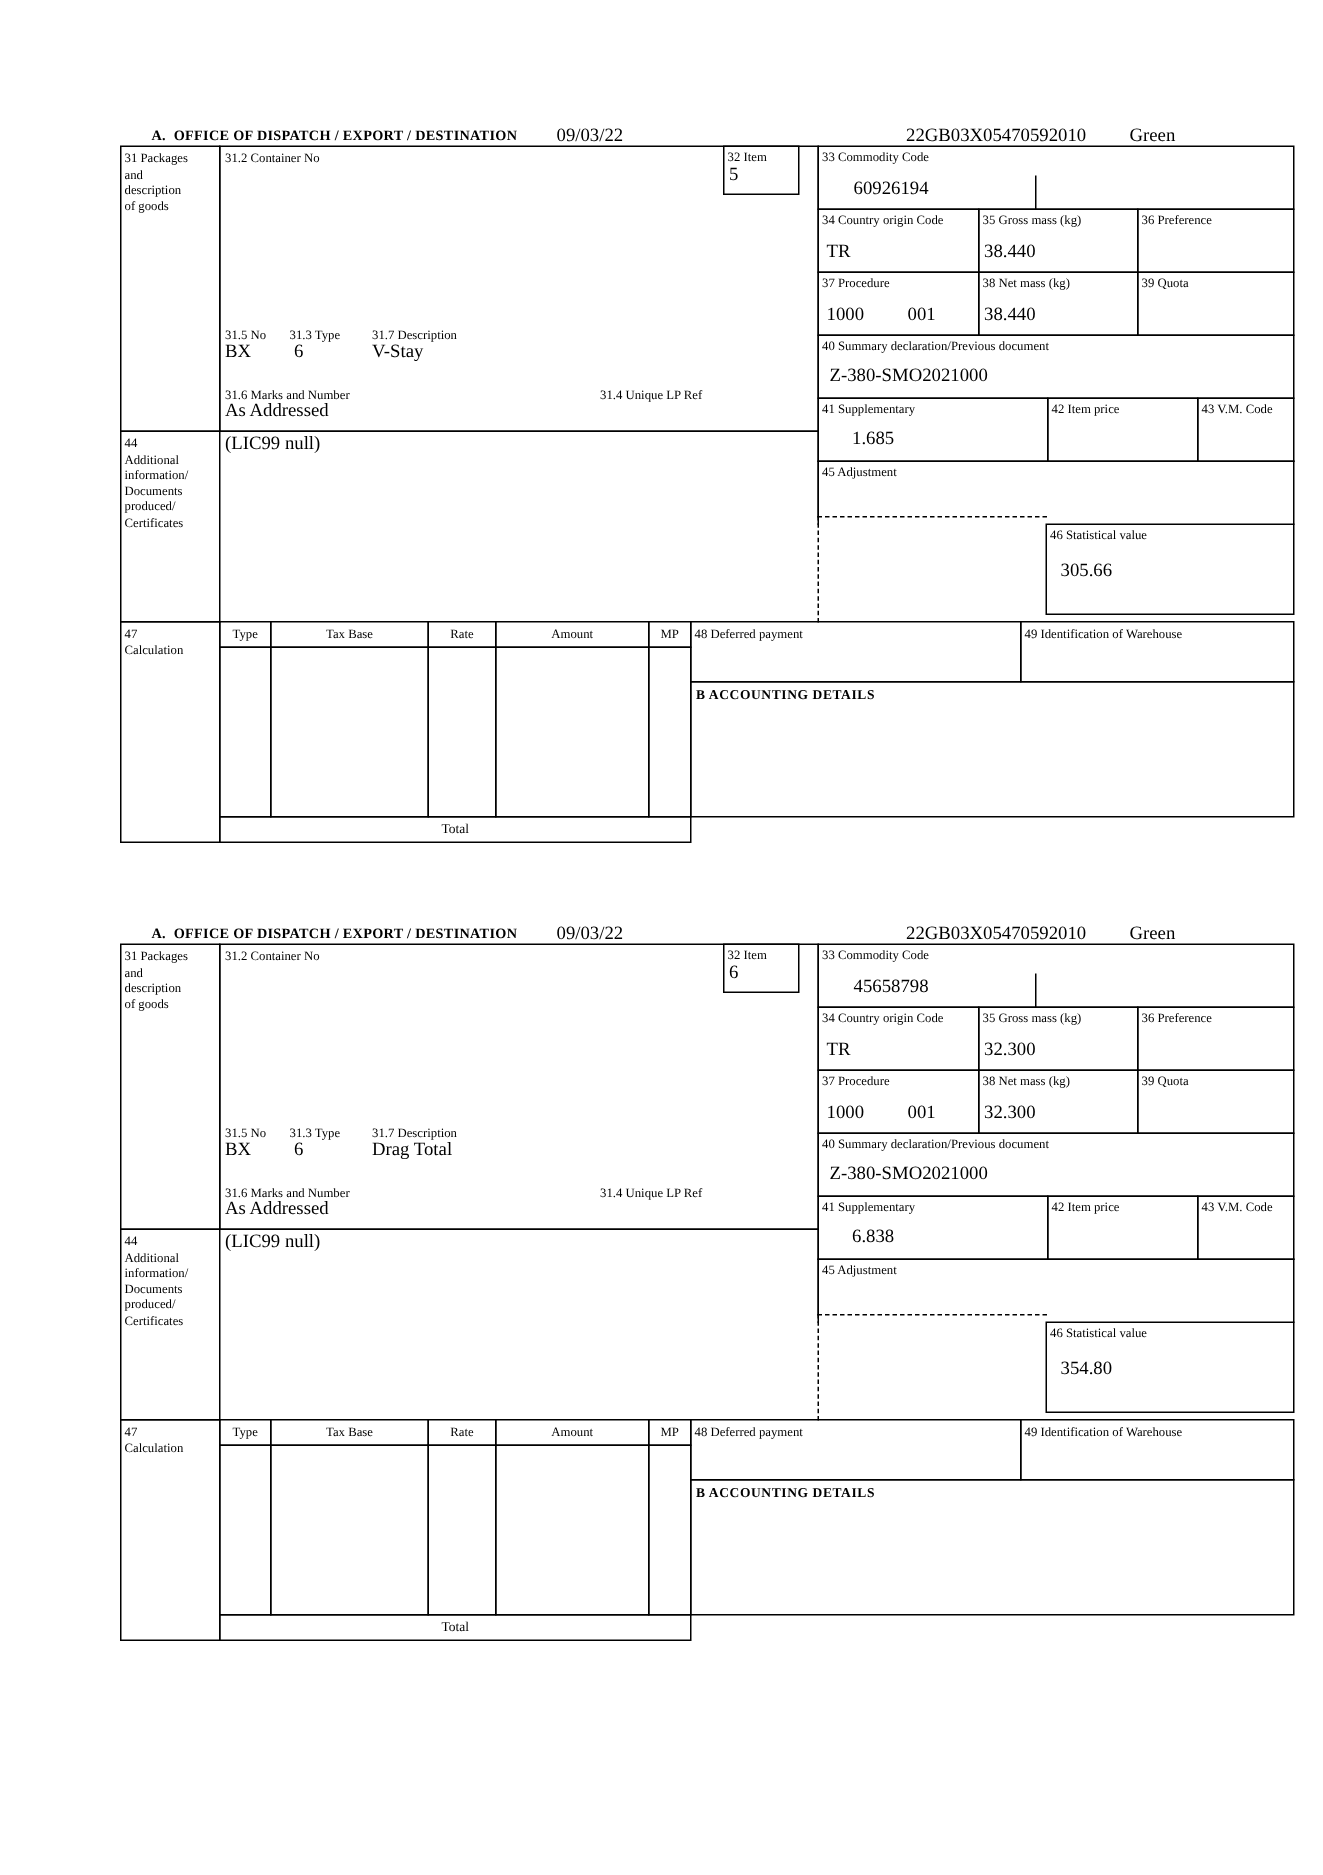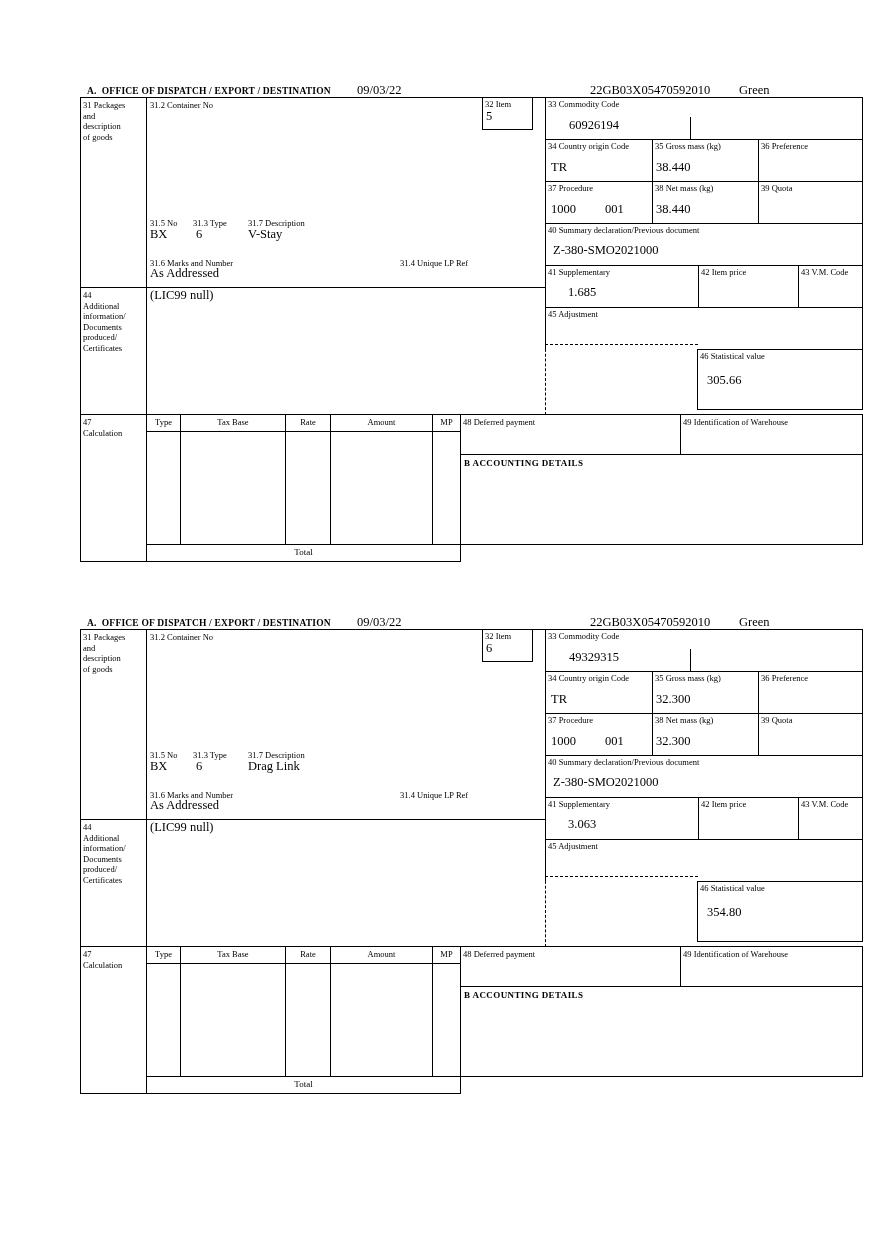--- a/index.html
+++ b/index.html
@@ -3,21 +3,21 @@
 <meta charset="utf-8">
 <style>
   * { margin:0; padding:0; }
   html,body { background:#fff; }
   body {
     width:882px; height:1250px; position:relative;
     font-family:"Liberation Serif","DejaVu Serif",serif; color:#000;
     overflow:hidden;
   }
   .section { position:absolute; left:80px; width:784px; height:480px; }
-  .hdr  { position:absolute; left:2px; top:0; width:784px; height:13px;text-align:right; }
+  .hdr  { position:absolute; left:16px; top:0; width:784px; height:13px;text-align:right; }
   .form { position:absolute; left:0; top:13px; width:784px; height:466px; }
   .bx   { position:absolute; box-sizing:border-box; border:1px solid #000; }
   .bx.open-b { border-bottom:none; }
   .bx2  { position:absolute; box-sizing:border-box; border-top:1px solid #000; border-right:1px solid #000; }
   .dash { position:absolute; box-sizing:border-box; border-left:1px dashed #000; border-top:1px dashed #000; }
   .tick { position:absolute; width:0; border-left:1px solid #000; }
   .lab  { position:absolute; font-size:8.5px; line-height:10.5px; white-space:pre; }
   .clab { position:absolute; font-size:8.5px; line-height:10.5px; text-align:center; }
   .val  { position:absolute; font-size:12.5px; line-height:13px; white-space:pre; }
   .hlab { position:absolute; font-size:9.5px; font-weight:bold; white-space:pre; letter-spacing:0.2px; }
@@ -224,30 +224,30 @@
       <span class="clab" style="left:100px;top:320px;width:106px">Tax Base</span>
       <span class="clab" style="left:205px;top:320px;width:46px">Rate</span>
       <span class="clab" style="left:250px;top:320px;width:103px">Amount</span>
       <span class="clab" style="left:352px;top:320px;width:29px">MP</span>
       <span class="clab t9" style="left:66px;top:450px;width:315px">Total</span>
       <span class="lab" style="left:383px;top:320px">48 Deferred payment</span>
       <span class="lab" style="left:603px;top:320px">49 Identification of Warehouse</span>
       <span class="lab bacc" style="left:384px;top:361px">B ACCOUNTING DETAILS</span>
 
       <span class="val" style="left:406px;top:13px">6</span>
-      <span class="val" style="left:489px;top:22px">49329315</span>
+      <span class="val" style="left:489px;top:22px">45658798</span>
       <span class="val" style="left:471px;top:64px">TR</span>
       <span class="val" style="left:576px;top:64px">32.300</span>
       <span class="val" style="left:471px;top:106px">1000</span>
       <span class="val" style="left:525px;top:106px">001</span>
       <span class="val" style="left:576px;top:106px">32.300</span>
       <span class="val" style="left:473px;top:147px">Z-380-SMO2021000</span>
-      <span class="val" style="left:488px;top:189px">3.063</span>
+      <span class="val" style="left:488px;top:189px">6.838</span>
       <span class="val" style="left:627px;top:277px">354.80</span>
       <span class="val" style="left:70px;top:131px">BX</span>
       <span class="val" style="left:116px;top:131px">6</span>
-      <span class="val" style="left:168px;top:131px">Drag Link</span>
+      <span class="val" style="left:168px;top:131px">Drag Total</span>
       <span class="val" style="left:70px;top:170px">As Addressed</span>
       <span class="val" style="left:70px;top:192px">(LIC99 null)</span>
 
     </div>
   </div>
   </div>
 
 </body></html>

